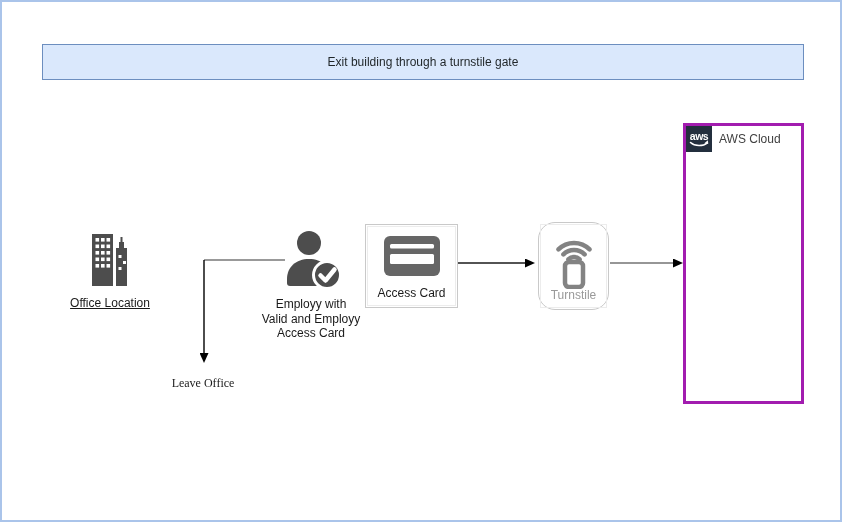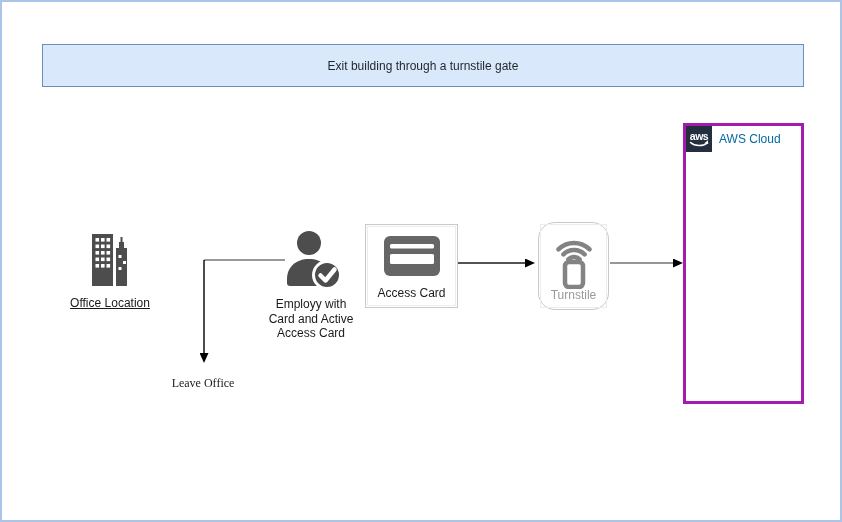--- a/index.html
+++ b/index.html
@@ -17,21 +17,21 @@
     width: 842px;
     height: 522px;
     box-sizing: border-box;
     border: 2px solid #aac4ea;
     background: #ffffff;
   }
   .abs { position: absolute; }
 
   
   .title-bar {
-    left: 40px; top: 42px; width: 762px; height: 43px;
+    left: 40px; top: 42px; width: 762px; height: 36px;
     box-sizing: border-box;
     background: #dae8fc;
     border: 1px solid #6c8ebf;
     display: flex; align-items: center; justify-content: center;
     font-size: 12px; color: #1f2528;
   }
 
   
   .node-label {
     font-size: 12px; color: #1a1a1a; text-align: center; line-height: 14.5px;
@@ -58,21 +58,21 @@
   }
   .aws-badge {
     position: absolute; left: 0; top: 0;
     width: 26px; height: 26px;
     background: #232f3e;
     display: flex; align-items: center; justify-content: center;
   }
   .aws-label {
     position: absolute; left: 33px; top: 0; height: 26px;
     display: flex; align-items: center;
-    font-size: 12px; color: #0369a1; white-space: nowrap;
+    font-size: 12px; color: #404040; white-space: nowrap;
   }
 
   svg { display: block; }
 </style>
 </head>
 <body>
 
 <div class="canvas">
 
   <div class="abs title-bar">
@@ -134,21 +134,21 @@
       <svg width="56" height="62" viewBox="0 0 56 62">
         <circle cx="24" cy="13" r="12" fill="#4d4d4d"></circle>
         <path d="M24,29 C11,29 2,37 2,49 L2,53 Q2,56 5,56 L43,56 Q46,56 46,53 L46,49 C46,37 37,29 24,29 Z" fill="#4d4d4d"></path>
         <circle cx="42" cy="45" r="13.5" fill="#4d4d4d" stroke="#ffffff" stroke-width="3"></circle>
         <path d="M35.5,45.5 L40.5,50.5 L49.5,39.5" fill="none" stroke="#ffffff" stroke-width="4.5" stroke-linecap="round" stroke-linejoin="round"></path>
       </svg>
     </span>
   </div>
   <div class="abs node-label" style="left:248px;top:295px;width:122px;">
     <div>Employy with</div>
-    <div>Card and Active</div>
+    <div>Valid and Employy</div>
     <div>Access Card</div>
   </div>
 
   <div class="abs node-box" style="left:363px;top:222px;width:93px;height:84px;">
     <div class="inner-outline"></div>
     <span class="abs" style="left:17px;top:10px;">
       <svg width="58" height="42" viewBox="0 0 58 42">
         <rect x="1" y="1" width="56" height="40" rx="6" fill="#666666"></rect>
         <rect x="7" y="9" width="44" height="4.5" rx="1.5" fill="#ffffff"></rect>
         <rect x="7" y="19" width="44" height="10" rx="1.5" fill="#ffffff"></rect>

